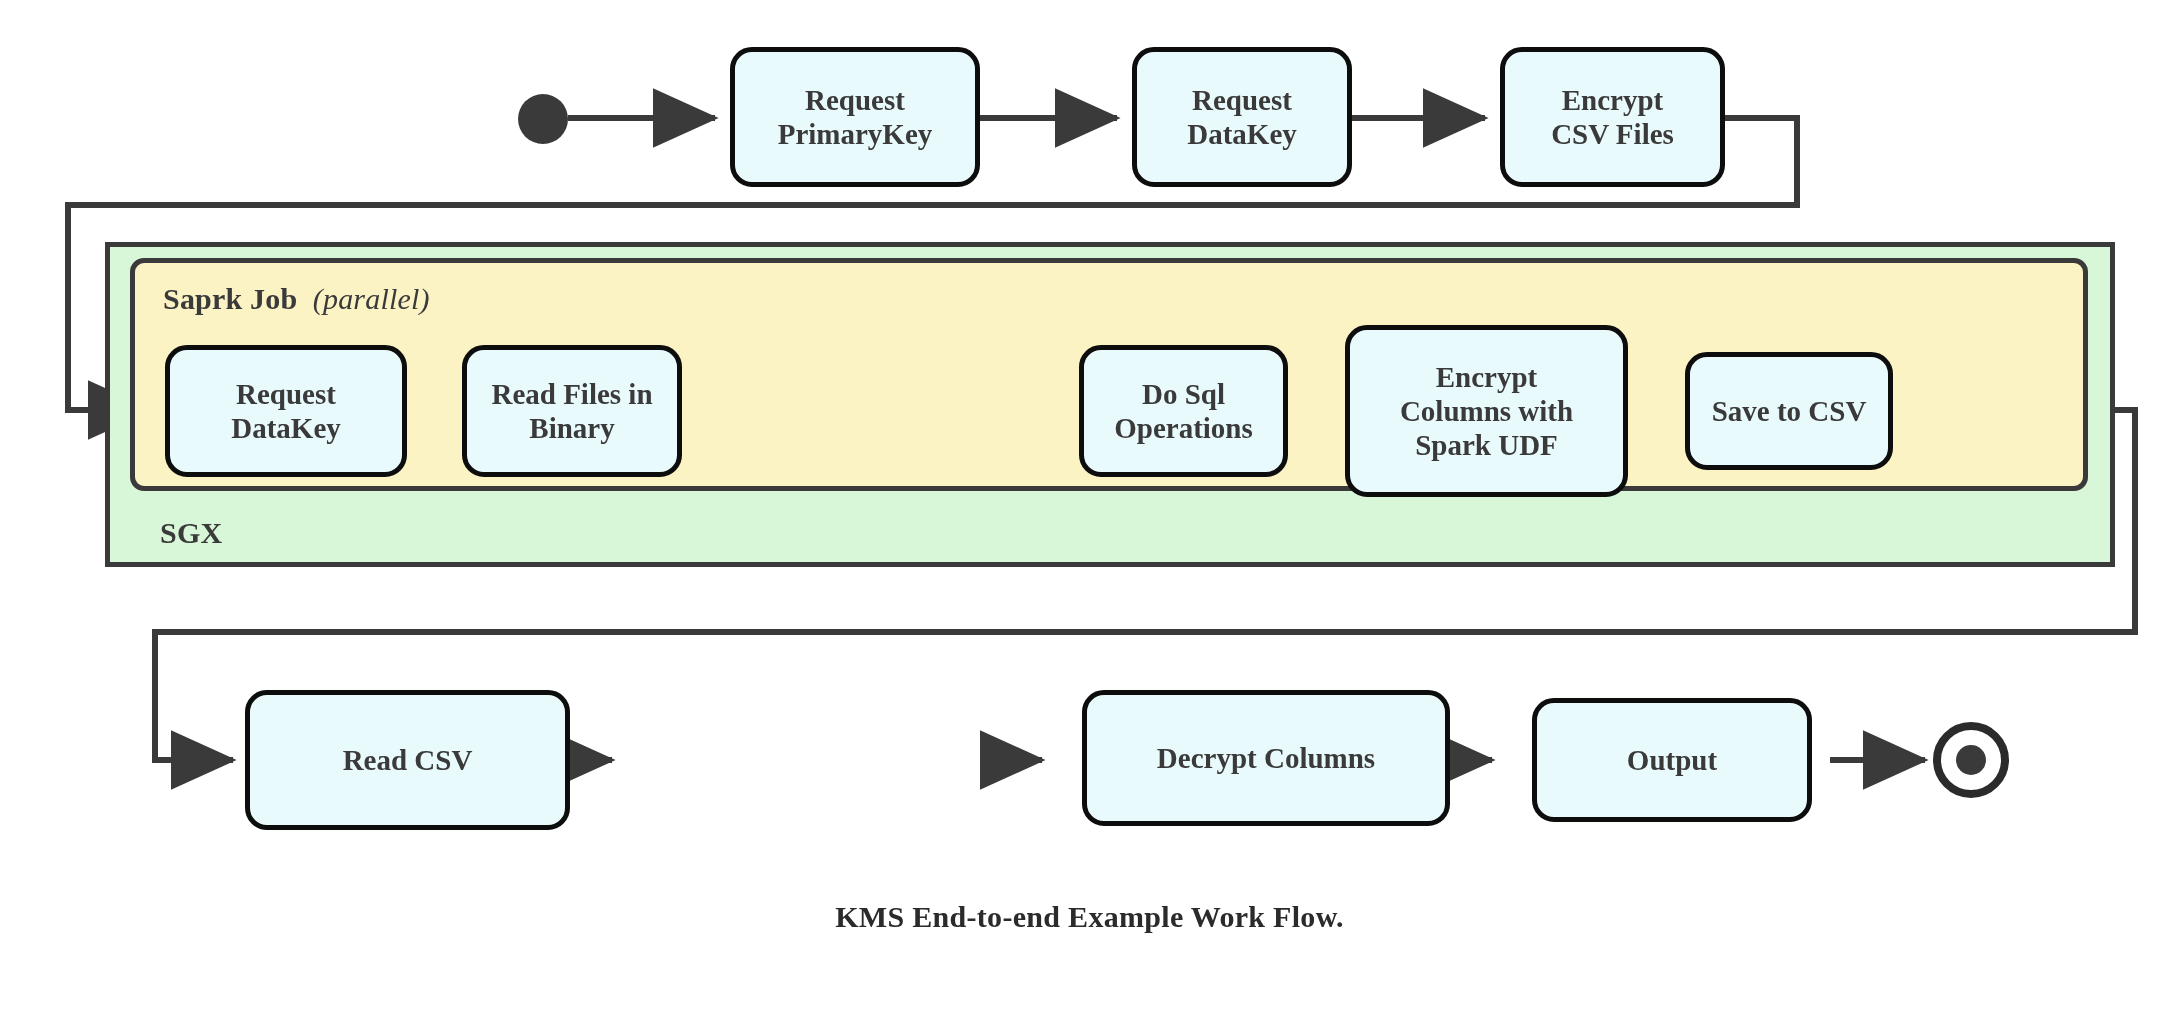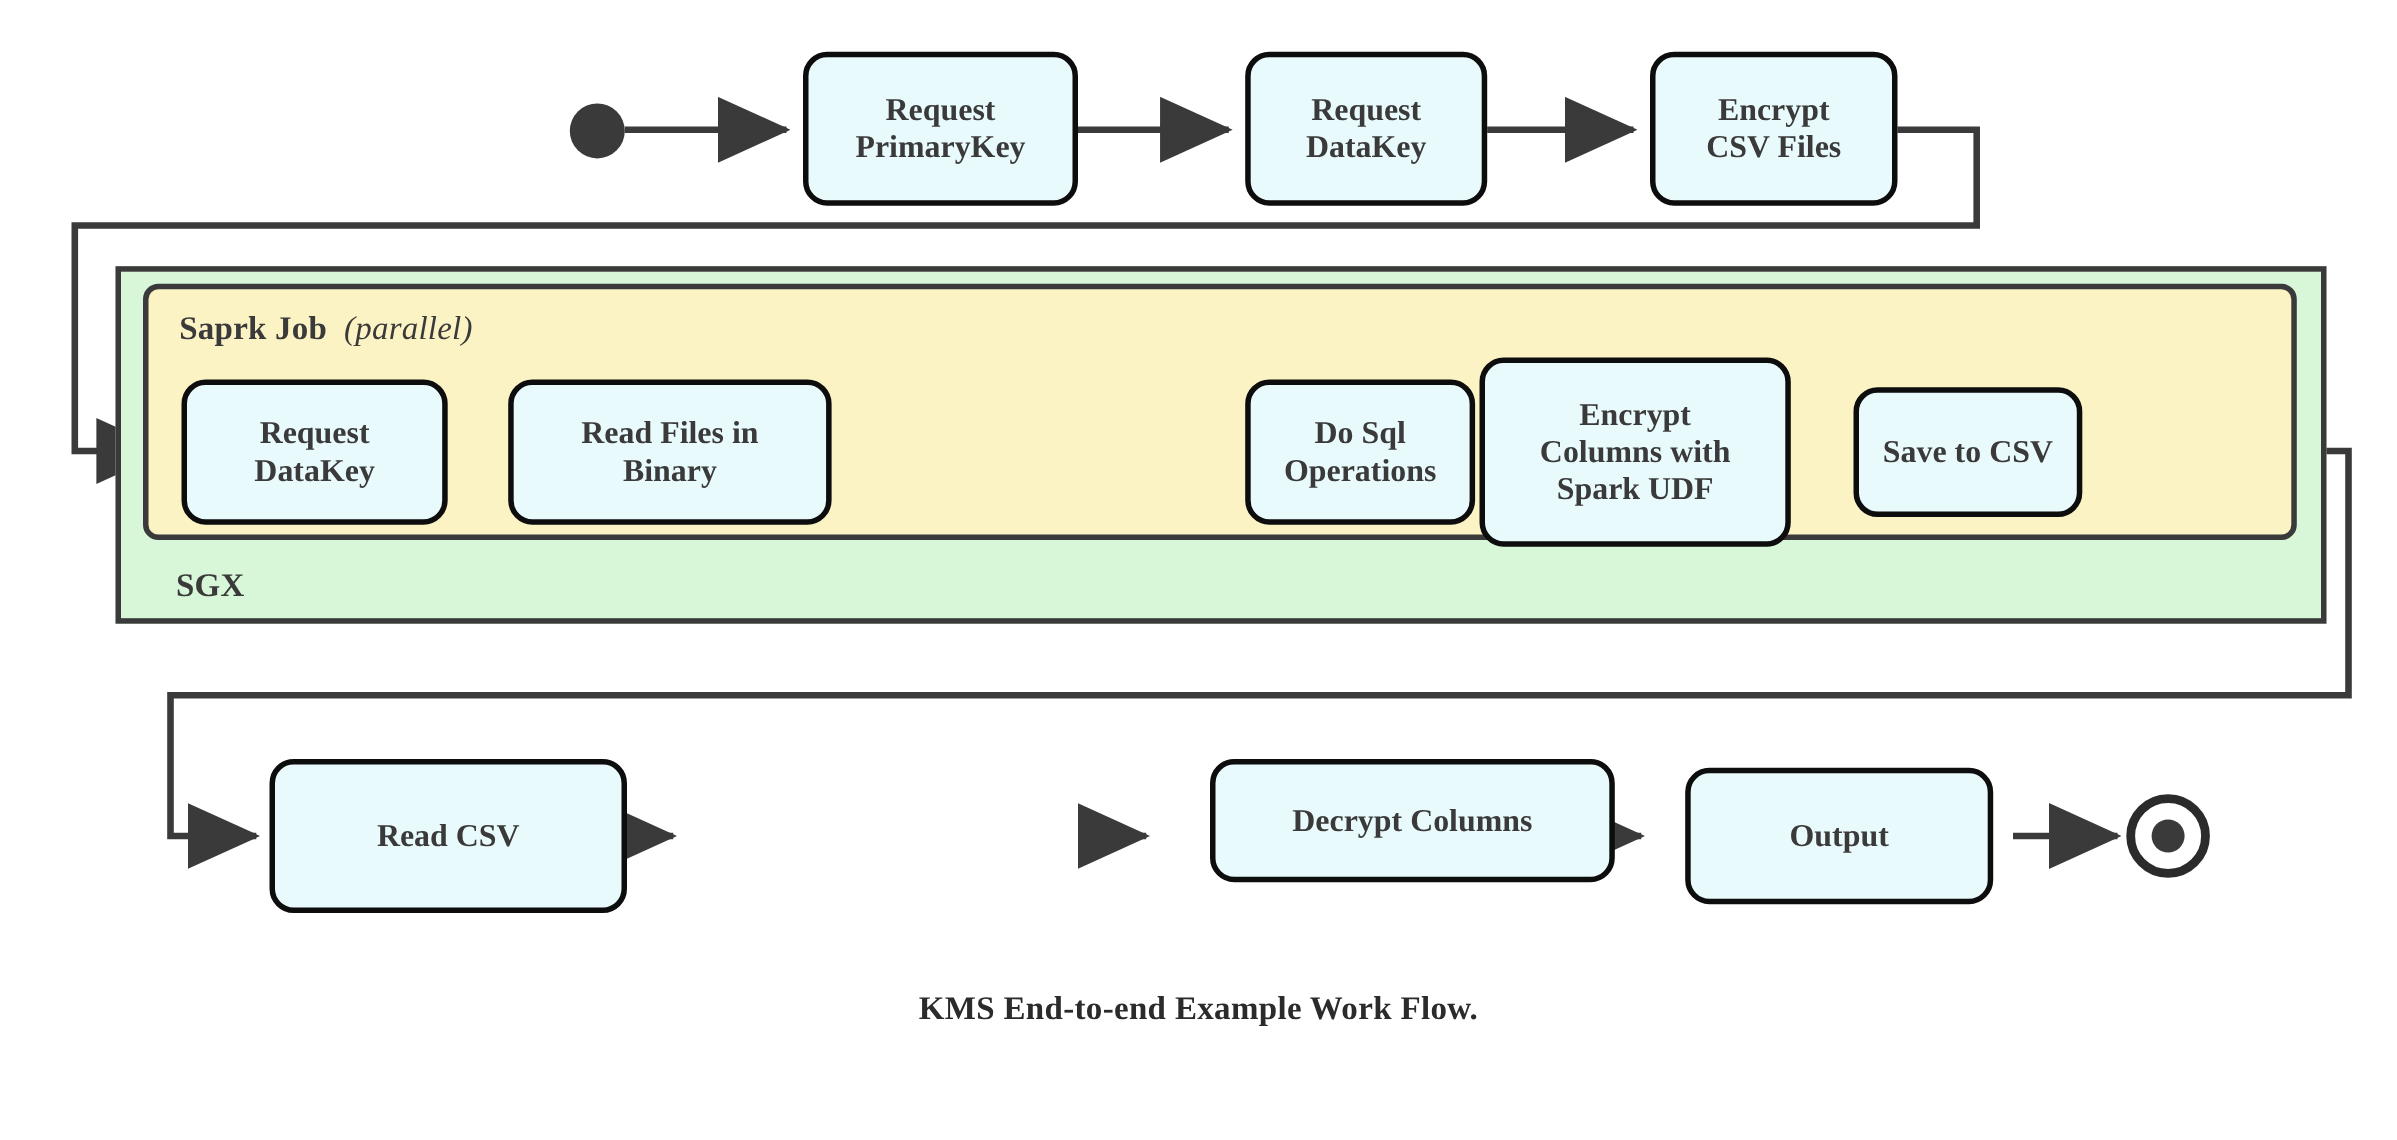--- a/index.html
+++ b/index.html
@@ -170,29 +170,29 @@
     </div>
   </div>
 
   <div class="node" style="left:165px; top:345px; width:242px; height:132px;">
     <div>
       <span>Request</span>
       <span>DataKey</span>
     </div>
   </div>
 
-  <div class="node" style="left:462px; top:345px; width:294px; height:132px;">
+  <div class="node" style="left:462px; top:345px; width:220px; height:132px;">
     <div>
       <span>Read Files in</span>
       <span>Binary</span>
     </div>
   </div>
 
 
-  <div class="node" style="left:1132px; top:345px; width:209px; height:132px;">
+  <div class="node" style="left:1079px; top:345px; width:209px; height:132px;">
     <div>
       <span>Do Sql</span>
       <span>Operations</span>
     </div>
   </div>
 
   <div class="node" style="left:1345px; top:325px; width:283px; height:172px;">
     <div>
       <span>Encrypt</span>
       <span>Columns with</span>
@@ -206,21 +206,21 @@
     </div>
   </div>
 
   <div class="node" style="left:245px; top:690px; width:325px; height:140px;">
     <div>
       <span>Read CSV</span>
     </div>
   </div>
 
 
-  <div class="node" style="left:1082px; top:690px; width:368px; height:112px;margin-left:18px;">
+  <div class="node" style="left:1082px; top:690px; width:368px; height:136px;">
     <div>
       <span>Decrypt Columns</span>
     </div>
   </div>
 
   <div class="node" style="left:1532px; top:698px; width:280px; height:124px;">
     <div>
       <span>Output</span>
     </div>
   </div>

